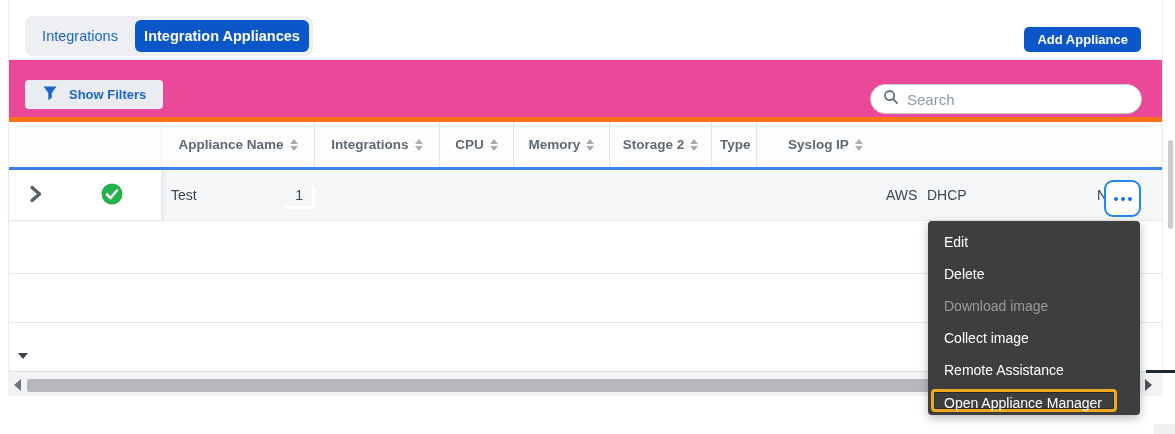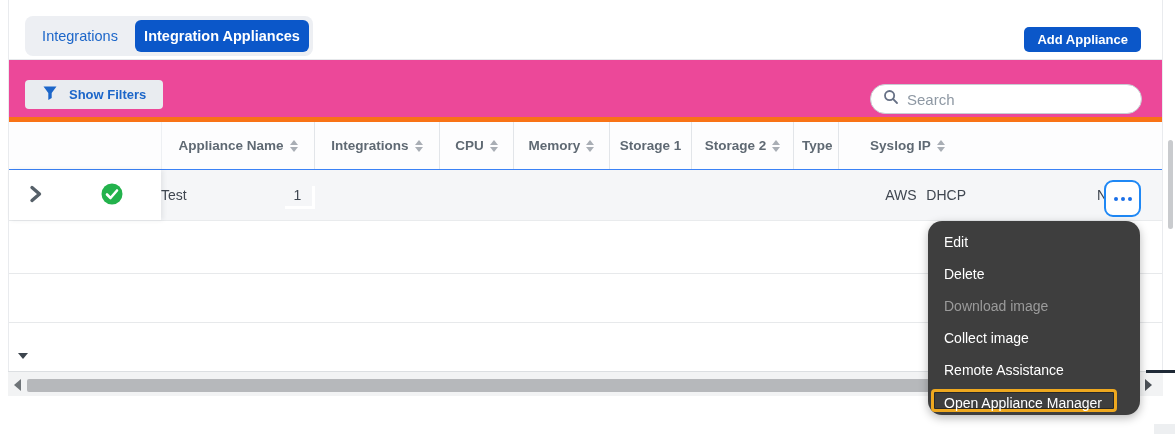--- a/index.html
+++ b/index.html
@@ -23,54 +23,54 @@
   .add-btn { position:absolute; right:21px; top:27px; height:25px; line-height:25px; padding:0 13px; background:var(--accent-blue); border-radius:5px; color:#fff; font-size:13px; font-weight:700; cursor:pointer; }
 
   
   .filter-bar { position:absolute; left:9px; top:60px; width:1153px; height:62px; background:#ec4899; border-bottom:5px solid #f97316; }
   .show-filters { position:absolute; left:16px; top:20px; height:29px; padding:0 17px; background:#e9ecf0; border-radius:4px; display:flex; align-items:center; gap:11px; color:var(--link-blue); font-size:13px; font-weight:700; cursor:pointer; }
   .search-box { position:absolute; right:20px; top:18px; width:272px; height:30px; background:#fff; border:1.5px solid #c7ccd2; border-radius:15px; display:flex; align-items:center; padding-left:12px; gap:8px;margin-top:6px; }
   .search-box input { border:none; outline:none; flex:1; font-size:15px; color:#3f4650; background:transparent; font-family:"Liberation Sans",sans-serif; }
   .search-box input::placeholder { color:#8e98a3; }
 
   
-  .header-row { position:absolute; left:9px; top:122px; width:1153px; height:48px; background:#fdfdfe; border-bottom:1px solid #3b82f6; display:flex; color:#5f6973; font-size:13.5px; font-weight:700; }
+  .header-row { position:absolute; left:9px; top:122px; width:1153px; height:48px; background:#fdfdfe; border-bottom:3px solid #3b82f6; display:flex; color:#5f6973; font-size:13.5px; font-weight:700; }
   .hc { display:flex; align-items:center; justify-content:center; gap:6px; overflow:hidden; white-space:nowrap; }
   .w0{width:54px}.w1{width:98px}.w2{width:153px}.w3{width:125px}.w4{width:74px}.w5{width:96px}
   .w6{width:82px}.w7{width:102px}.w8{width:45px}.w9{width:115px}.w10{width:138px}.w11{flex:1}
   .hc.w2 { border-left:1px solid #eef0f3; }
   .hc.w3,.hc.w4,.hc.w5,.hc.w6,.hc.w7,.hc.w8,.hc.w9,.hc.w10 { border-left:1px solid #e2e5e9; }
   .hc.w8 { justify-content:flex-start; padding-left:8px; }
   .sort-icon { display:inline-flex; flex-direction:column; gap:2px; }
   .sort-icon i { display:block; width:0; height:0; border-left:4px solid transparent; border-right:4px solid transparent; }
   .sort-icon .tu { border-bottom:5px solid #a9aeb5; }
   .sort-icon .td { border-top:5px solid #a9aeb5; }
 
   .data-row { position:absolute; left:9px; top:170px; width:1153px; height:51px; background:#f5f6f8; border-bottom:1px solid #e9ebed; display:flex; font-size:14px; color:#3f4650; }
   .frozen { display:flex; width:152px; background:#fff; box-shadow:2px 0 5px rgba(35,44,54,.09); z-index:1; }
   .dc { display:flex; align-items:center; }
   .dc.center { justify-content:center;margin-left:46px; }
-  .dc.name { }
+  .dc.name { padding-left:10px; }
   .dc.intg { padding-left:14px; }
   .dc.proto { padding-left:8px; }
   .expand-cell { width:54px; display:flex; align-items:center; justify-content:center; cursor:pointer; }
   .status-cell { width:98px; display:flex; align-items:center; justify-content:center; }
   .row-artifact { position:absolute; left:276px; top:16px; width:30px; height:23px; border-right:3px solid #fff; border-bottom:3px solid #fff; }
 
   .gridline { position:absolute; left:9px; width:1153px; height:1px; background:#e7e9eb; }
   .gl1 { top:273px; } .gl2 { top:322px; }
 
   .caret-down { position:absolute; left:18px; top:353px; width:0; height:0; border-left:5px solid transparent; border-right:5px solid transparent; border-top:6px solid #3c444d; cursor:pointer; }
 
   
   .ellipsis-btn { position:absolute; left:1104px; top:180px; width:37px; height:37px; background:#fff; border:2.5px solid var(--action-blue); border-radius:9px; display:flex; align-items:center; justify-content:center; gap:3px; cursor:pointer; z-index:5; }
   .ellipsis-btn .dot { width:4px; height:4px; border-radius:50%; background:#1a6fe8; }
 
   
-  .context-menu { position:absolute; left:928px; top:221px; width:212px; height:194px; background:var(--menu-bg); border-radius:14px; box-shadow:0 3px 10px rgba(0,0,0,.28); z-index:10; padding-top:5px; }
+  .context-menu { position:absolute; left:928px; top:221px; width:212px; height:194px; background:var(--menu-bg); border-radius:4px; box-shadow:0 3px 10px rgba(0,0,0,.28); z-index:10; padding-top:5px; }
   .menu-item { height:32px; line-height:32px; padding-left:16px; color:#fff; font-size:14px; cursor:pointer; white-space:nowrap; }
   .menu-item.disabled { color:var(--menu-disabled-text); cursor:default; }
   .menu-item.highlighted { height:23px; line-height:23px; width:186px; margin-left:3px; margin-top:3px; padding-left:10px; border:3px solid var(--highlight-orange); border-radius:4px; box-shadow:inset 0 0 0 1px rgba(0,0,0,.35); }
 
   
   .h-scrollbar { position:absolute; left:8px; top:371px; width:1155px; height:25px; background:#f2f3f4; border-top:1px solid #dcdfe2; z-index:2; }
   .h-thumb { position:absolute; left:19px; top:7px; width:1113px; height:13px; background:#b6b8bb; border-radius:2px; cursor:grab; }
   .scroll-left-arrow { position:absolute; left:6px; top:7px; width:0; height:0; border-top:6px solid transparent; border-bottom:6px solid transparent; border-right:7px solid #6f7478; cursor:pointer; }
   .scroll-right-arrow { position:absolute; left:1137px; top:7px; width:0; height:0; border-top:6px solid transparent; border-bottom:6px solid transparent; border-left:7px solid #4a4f55; cursor:pointer; }
   .dark-segment { position:absolute; left:1146px; top:370px; width:29px; height:3px; background:#1e2936; z-index:3; }
@@ -134,23 +134,20 @@
         <i class="tu"></i>
         <i class="td"></i>
       </span>
   </div>
   <div class="hc w5">
     <span>Memory</span>
     <span class="sort-icon">
         <i class="tu"></i>
         <i class="td"></i>
       </span>
-  </div>
-  <div class="hc w6">
-    <span>Storage 1</span>
   </div>
   <div class="hc w7">
     <span>Storage 2</span>
     <span class="sort-icon">
         <i class="tu"></i>
         <i class="td"></i>
       </span>
   </div>
   <div class="hc w8">
     <span>Type</span>

